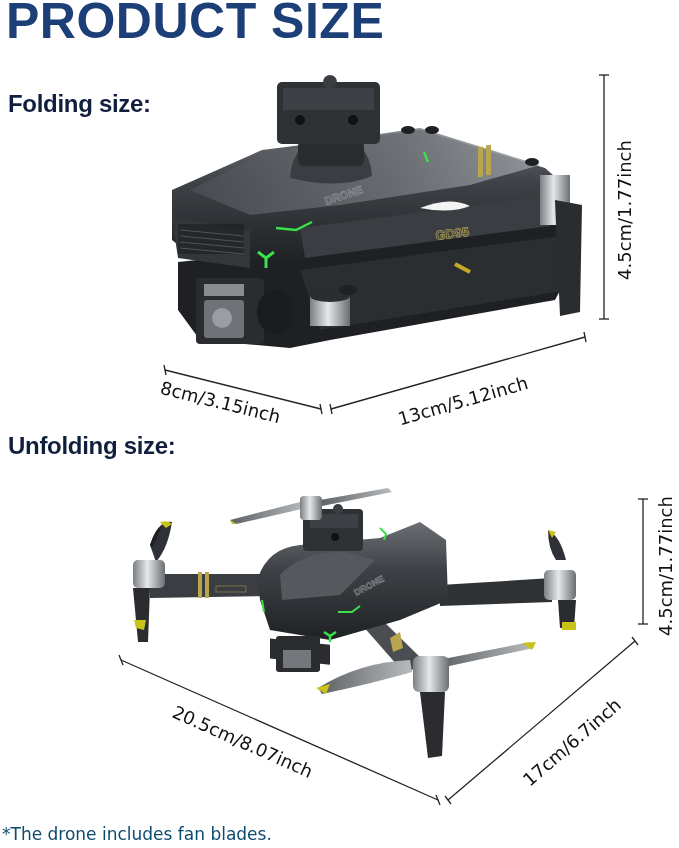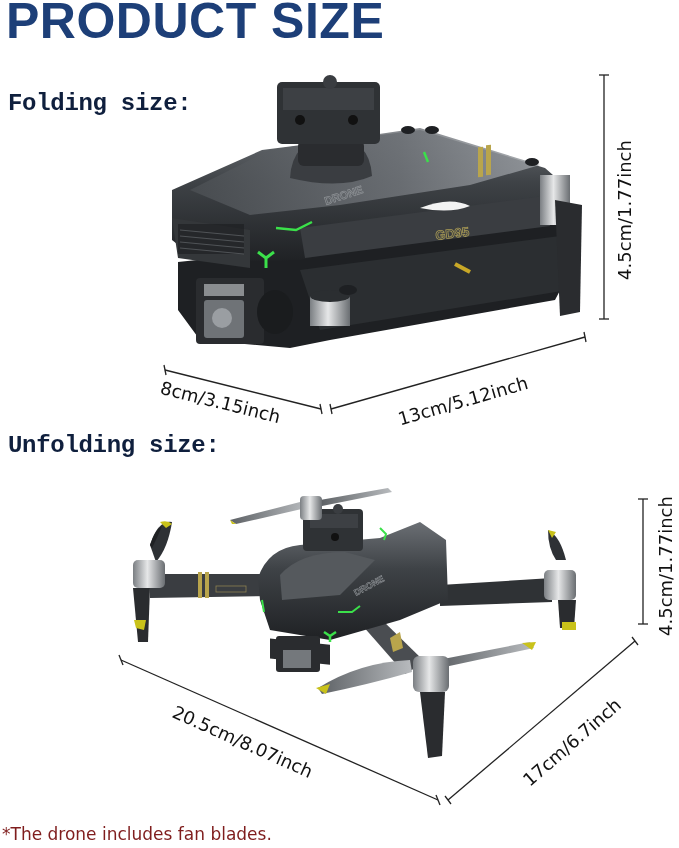--- a/index.html
+++ b/index.html
@@ -4,30 +4,30 @@
   <style>
     html, body { margin: 0; padding: 0; background: #ffffff; }
     body { width: 679px; height: 848px; position: relative; overflow: hidden; font-family: "Liberation Sans", sans-serif; }
     .title {
       position: absolute; left: 6px; top: -4px;
       font-family: "Liberation Sans", sans-serif; font-weight: 700;
       font-size: 50px; letter-spacing: 0.5px; color: #1d3f78; line-height: 1;
       white-space: nowrap;
     }
     .section-label {
-      position: absolute; font-family: Liberation Mono, monospace; font-weight: 700;
+      position: absolute; font-family: Liberation Sans, sans-serif; font-weight: 700;
       font-size: 24px; color: #0f1f3d; white-space: nowrap; letter-spacing: -0.3px;
     }
     .dim-label {
       position: absolute; font-family: "DejaVu Sans", sans-serif; font-size: 18px;
       color: #111; white-space: nowrap; transform-origin: 0 0; line-height: 1;
     }
     .footnote {
       position: absolute; left: 2px; top: 824px; font-family: "DejaVu Sans", sans-serif;
-      font-size: 17px; color: #7f1d1d; white-space: nowrap;
+      font-size: 17px; color: #0c4a6e; white-space: nowrap;
     }
     svg.layer { position: absolute; left: 0; top: 0; }
   </style>
 </head>
 <body>
 
 <div class="title">PRODUCT SIZE</div>
 
 <div class="section-label" style="left:8px; top:90px;">Folding size:</div>
 <div class="section-label" style="left:8px; top:432px;">Unfolding size:</div>

